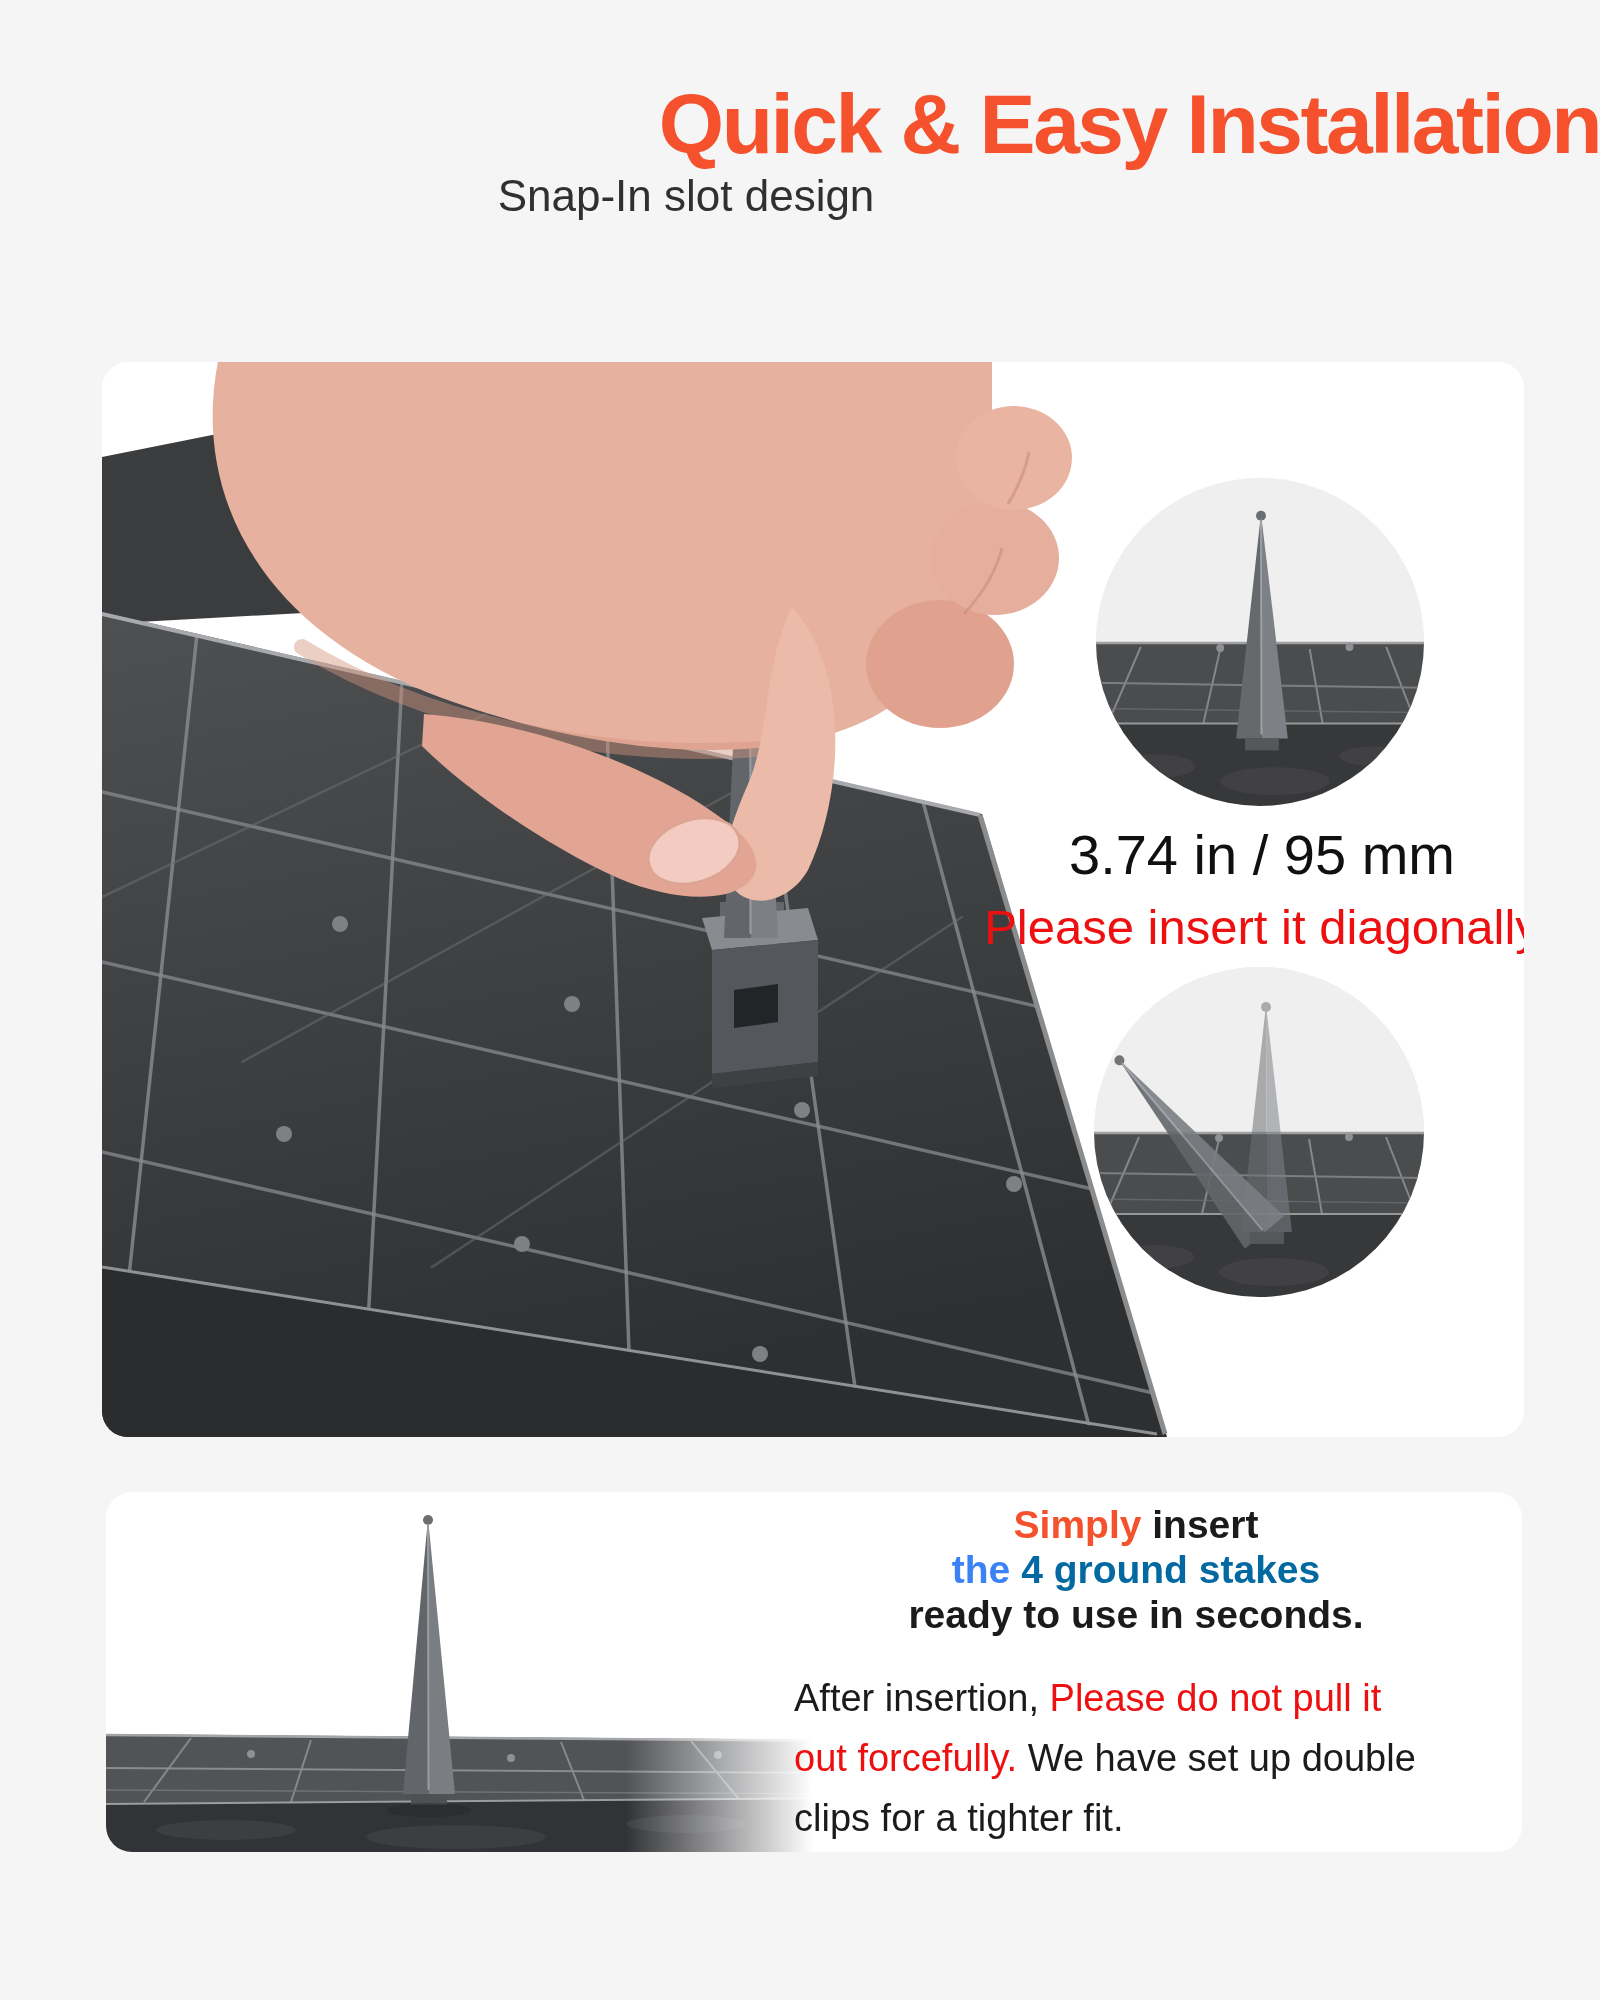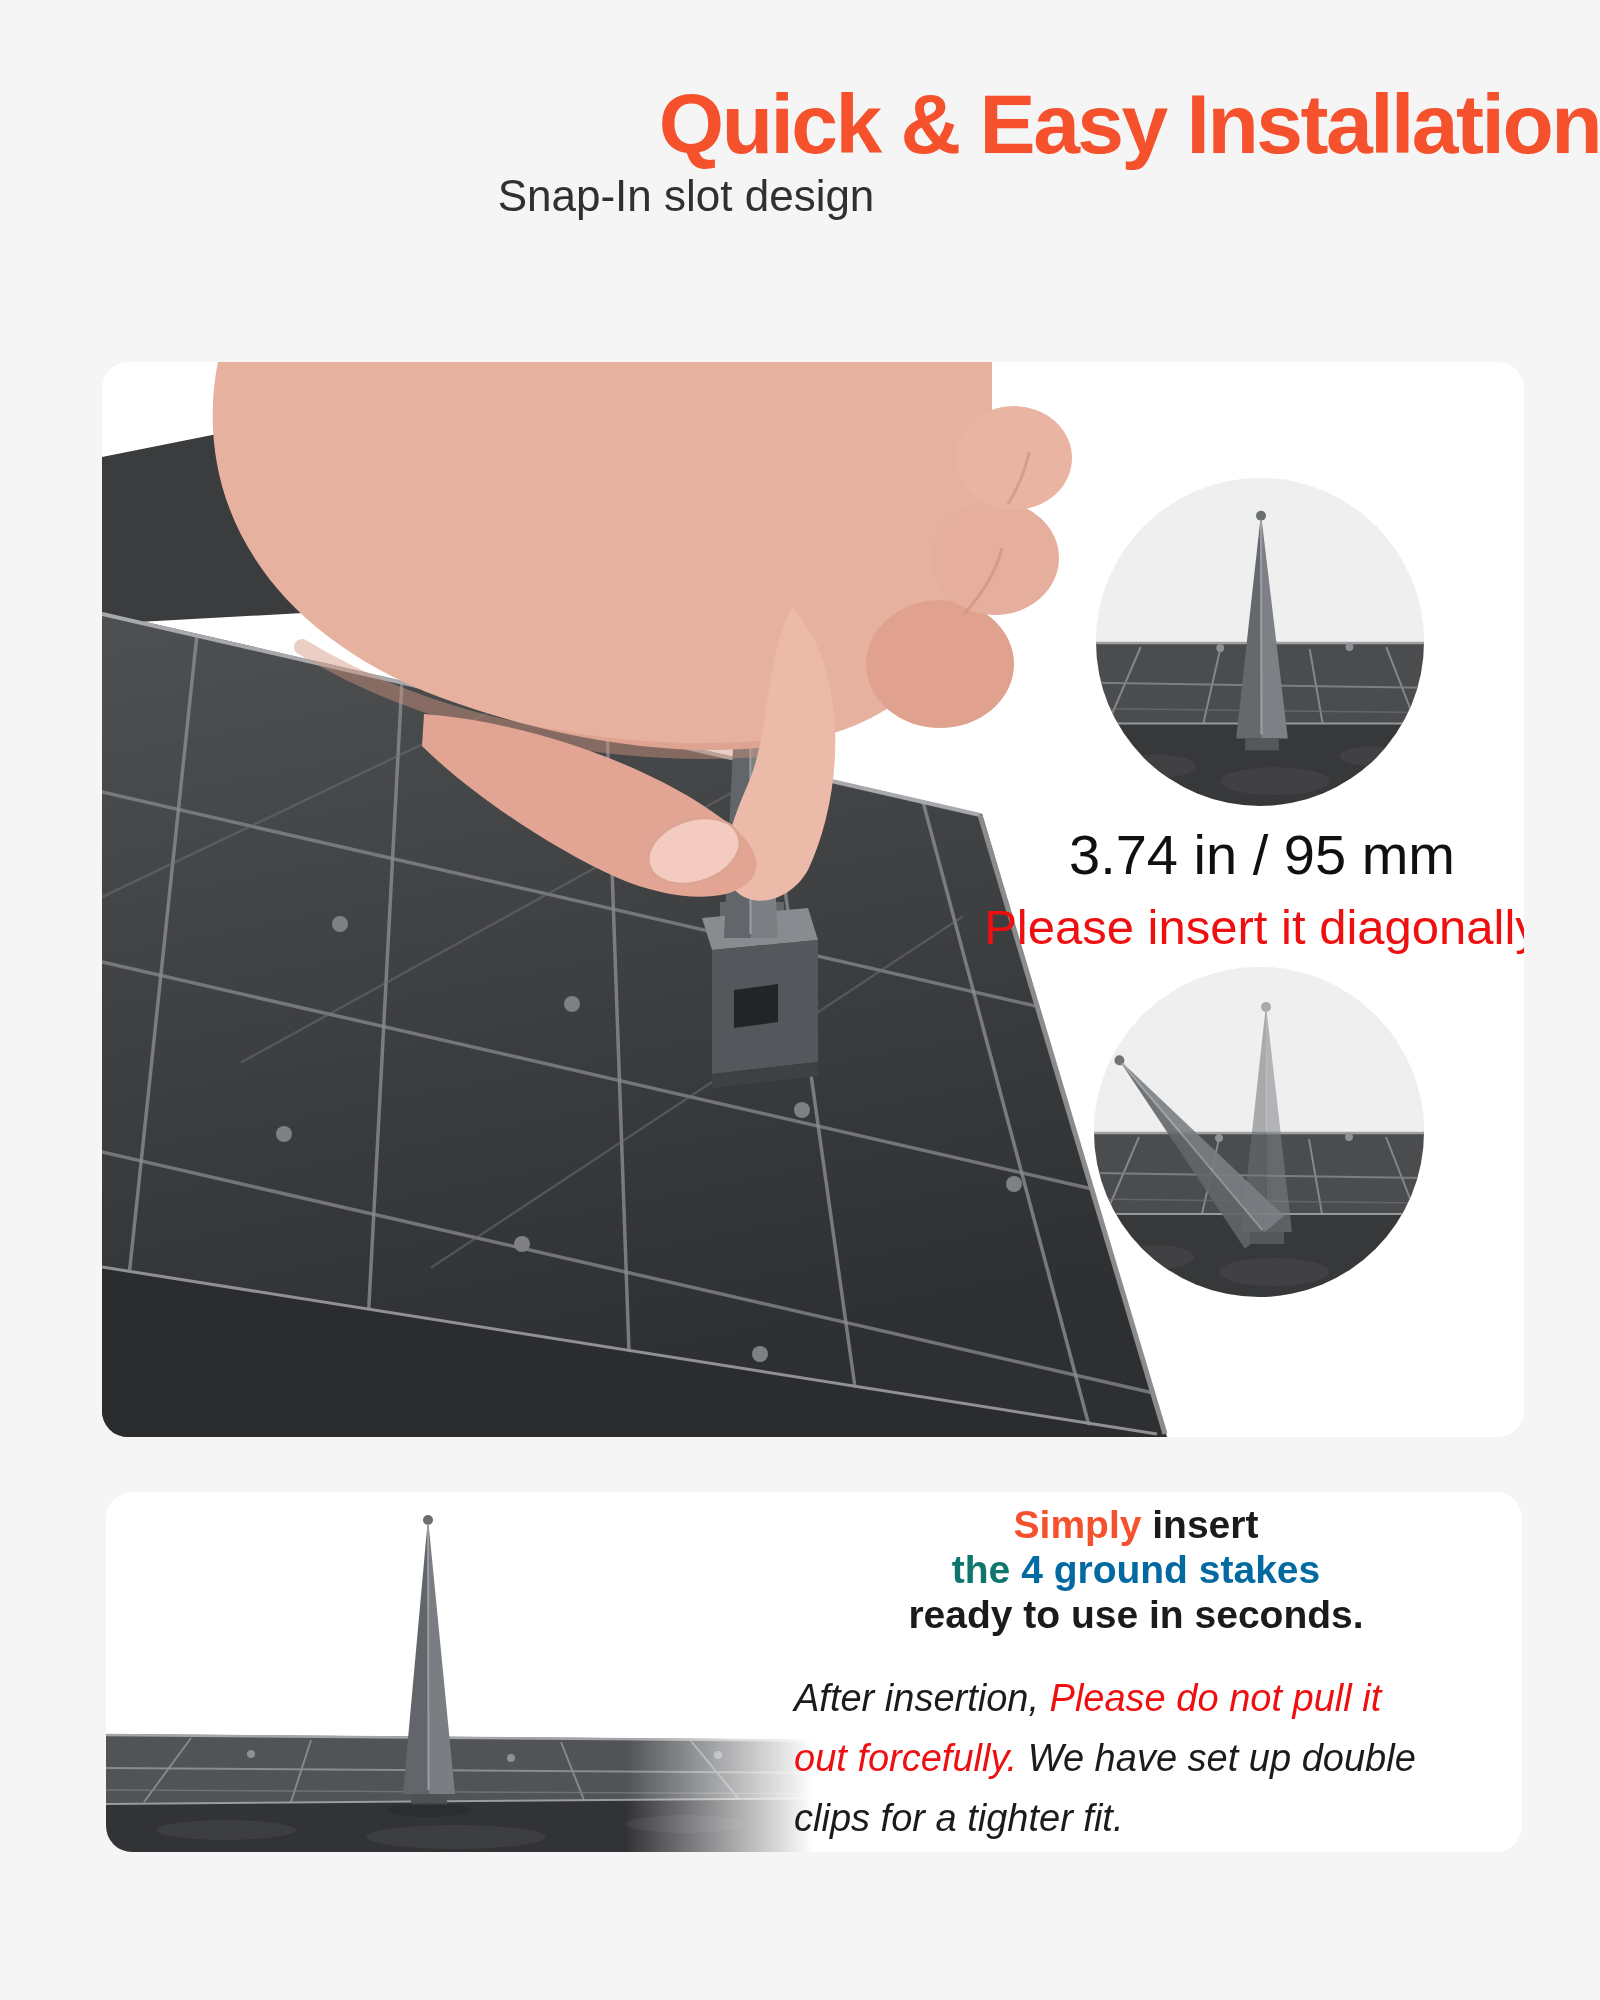--- a/index.html
+++ b/index.html
@@ -21,21 +21,21 @@
   #inset-top{left:994px;top:116px;width:328px;height:328px;}
   #inset-bottom{left:992px;top:605px;width:330px;height:330px;}
   .inset svg{display:block;width:100%;height:100%;}
   .measure{position:absolute;left:880px;top:458px;width:560px;text-align:center;
            font-size:56px;line-height:70px;color:#101010;}
   .note-red{position:absolute;left:790px;top:534px;width:740px;text-align:center;
            font-size:49px;line-height:62px;color:var(--alert-red,#EE0F10);}
   .headline{position:absolute;left:690px;top:10px;width:680px;text-align:center;
            font-size:39px;line-height:45px;font-weight:700;color:var(--dark-text,#1B1B1B);}
   .paragraph{position:absolute;left:688px;top:176px;width:714px;text-align:left;
-           font-size:38px;line-height:60px;font-weight:400;color:var(--dark-text,#1B1B1B);font-style:italic;}
+           font-size:38px;line-height:60px;font-weight:400;color:var(--dark-text,#1B1B1B);}
 </style>
 </head>
 <body>
 
 <div class="page">
 
   <div class="title">Quick &amp; Easy Installation</div>
   <div class="subtitle">Snap-In slot design</div>
 
   <div class="card" id="main-card">
@@ -222,18 +222,18 @@
         <circle cx="322" cy="28" r="5" fill="#6B6F72"></circle>
         <path d="M322,26 L297,302 L323,302 Z" fill="#62666A"></path>
         <path d="M322,26 L323,302 L349,302 Z" fill="#7A7E82"></path>
         <path d="M322,32 L322.5,298" stroke="#999DA1" stroke-width="2" fill="none"></path>
         <rect x="305" y="302" width="36" height="11" fill="#4E5154"></rect>
         <ellipse cx="323" cy="318" rx="42" ry="7" fill="#26272A" opacity="0.5"></ellipse>
       </g>
       <rect x="520" y="0" width="220" height="360" fill="url(#fadeR)"></rect>
     </svg>
 
-    <div class="headline"><span style="color: rgb(244, 81, 44);">Simply </span><span style="color: rgb(27, 27, 27); margin-top: 40px;">insert</span><br><span style="color: #0f766e;">the </span><span style="color: #0369a1;">4 ground stakes</span><br><span style="color: rgb(27, 27, 27);">ready to use in seconds.</span></div>
+    <div class="headline"><span style="color: rgb(244, 81, 44);">Simply </span><span style="color: rgb(27, 27, 27); margin-top: 40px;">insert</span><br><span style="color: #3b82f6;">the </span><span style="color: #0369a1;">4 ground stakes</span><br><span style="color: rgb(27, 27, 27);">ready to use in seconds.</span></div>
 
     <div class="paragraph"><span style="color: rgb(27, 27, 27);">After insertion, </span><span style="color: rgb(238, 15, 16);">Please do not pull it</span><br><span style="color: rgb(238, 15, 16);">out forcefully.</span><span style="color: rgb(27, 27, 27);"> We have set up double</span><br><span style="color: rgb(27, 27, 27);">clips for a tighter fit.</span></div>
   </div>
 
 </div>
 
 </body></html>

